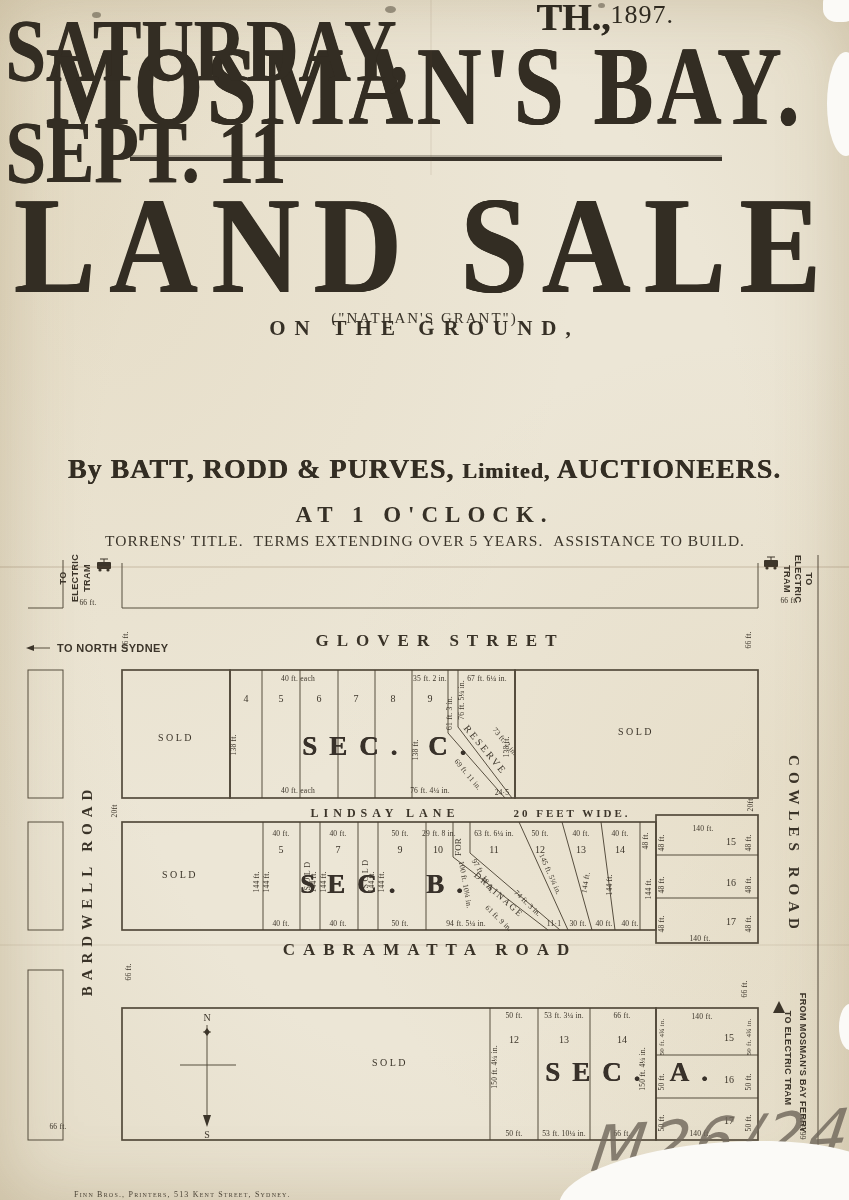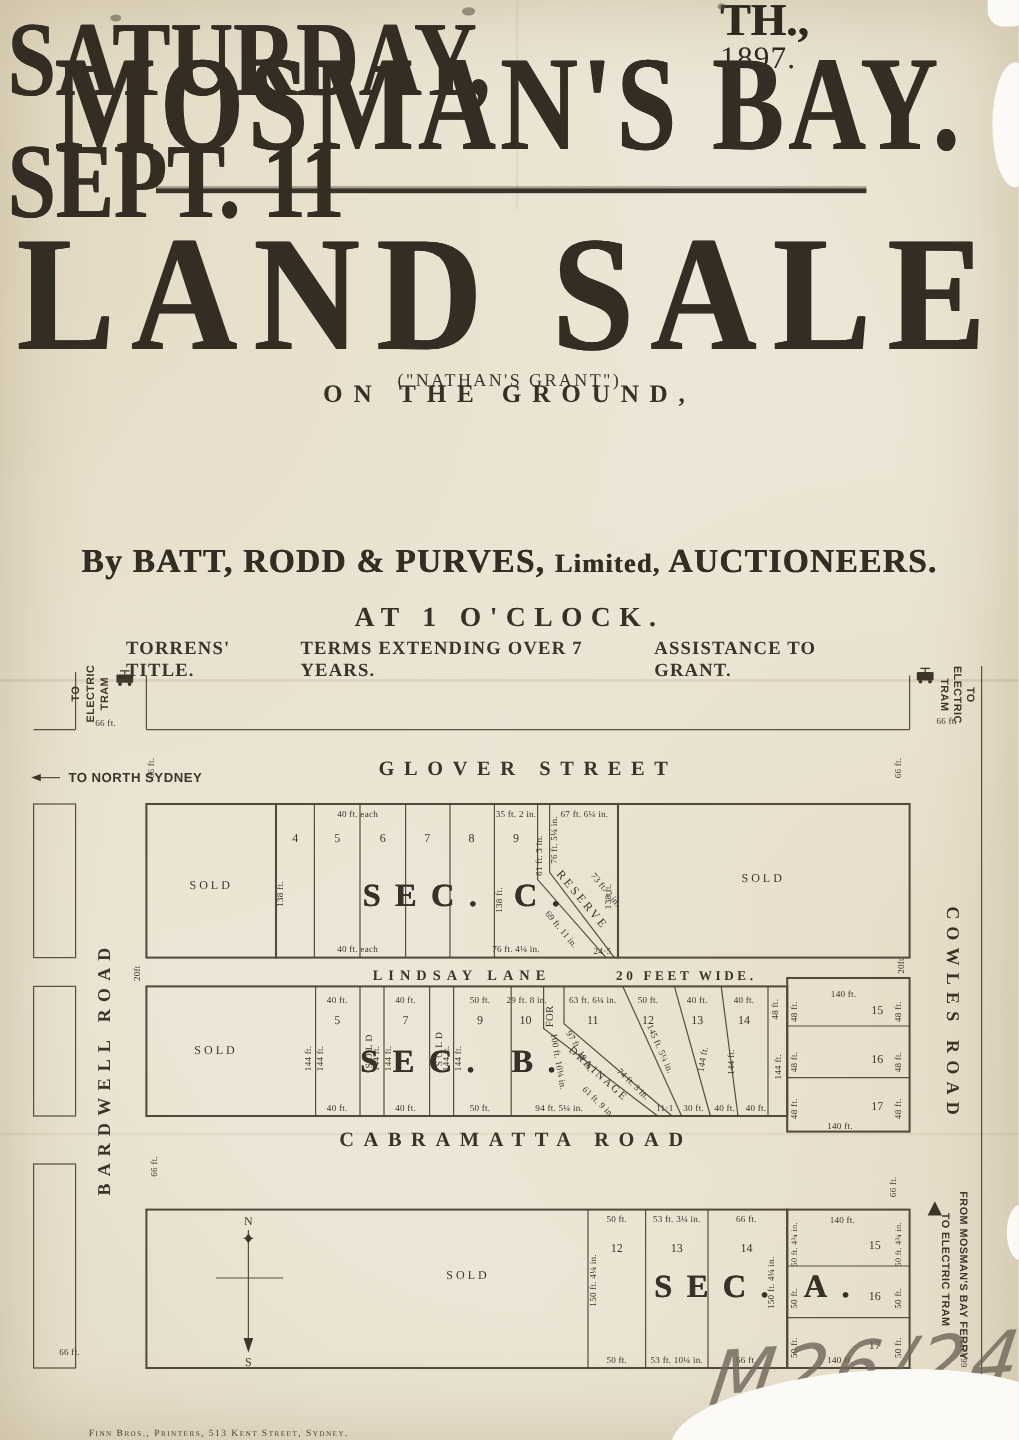--- a/index.html
+++ b/index.html
@@ -14,27 +14,27 @@
   .t-title{top:22px;font-size:92px;font-weight:bold;letter-spacing:4px;transform:scale(.97,1.22);transform-origin:50% 0;
     text-shadow:.6px 0 currentColor,-.4px 0 currentColor;color:#332d23;}
   .rule{position:absolute;left:130px;top:157px;width:592px;height:4px;background:#39332a;box-shadow:0 -2px 0 rgba(57,51,42,.35);}
   .t-sale{top:168px;font-size:122px;font-weight:bold;letter-spacing:14px;transform:scale(1.0,1.12);transform-origin:50% 0;
     text-shadow:.8px 0 currentColor,-.6px 0 currentColor;color:#332d23;}
   .t-grant{top:310px;font-size:15px;letter-spacing:2px;color:#3a342a;}
   .t-ground{top:316px;font-size:21px;font-weight:bold;letter-spacing:9px;color:#363026;}
   .t-date{top:360px;display:flex;justify-content:center;align-items:flex-start;left:0;width:674px;}
   .t-date .main{font-size:74px;font-weight:bold;letter-spacing:0px;transform:scale(.98,1.2);transform-origin:50% 0;
     text-shadow:.7px 0 currentColor;color:#332d23;}
-  .t-date .sup{display:flex;flex-direction:column;align-items:flex-start;margin-left:2px;}
+  .t-date .sup{display:flex;align-items:flex-start;margin-left:2px;}
   .t-date .sup .th{font-size:38px;font-weight:bold;line-height:.9;text-shadow:.5px 0 currentColor;}
   .t-date .sup .yr{font-size:26px;margin-top:0;letter-spacing:1px;}
   .t-by{top:453px;font-size:28px;font-weight:bold;letter-spacing:1px;color:#332d23;text-shadow:.4px 0 currentColor;}
   .t-by .mid{font-size:22px;}
   .t-clock{top:502px;font-size:23px;font-weight:bold;letter-spacing:7px;color:#363026;}
-  .t-terms{top:532px;left:105px;width:640px;position:absolute;display:flex;justify-content:space-between;font-size:15.5px;letter-spacing:1px;color:#3a342a;font-weight:bold;}
+  .t-terms{top:532px;left:105px;width:640px;position:absolute;display:flex;justify-content:space-between;font-size:15.5px;letter-spacing:1px;color:#3a342a;font-weight:normal;}
   svg.map{position:absolute;left:0;top:545px;}
   svg .ln{stroke:#473e2f;stroke-width:1;fill:none;opacity:.9;}
   svg .bk{stroke:#473e2f;stroke-width:1.7;fill:none;opacity:.92;}
   svg text{fill:#3c352a;font-family:"Liberation Serif",serif;}
   .d{font-size:7.6px;text-anchor:middle;letter-spacing:.2px;}
   .n{font-size:10px;text-anchor:middle;}
   .so{font-size:10px;text-anchor:middle;letter-spacing:2.5px;}
   .sec{font-size:27px;font-weight:bold;letter-spacing:12px;fill:#38312a;text-shadow:.4px 0 #38312a;}
   .st{font-size:17px;font-weight:bold;letter-spacing:8px;text-anchor:middle;fill:#3a3328;}
   .st2{font-size:12px;font-weight:bold;letter-spacing:5px;text-anchor:middle;}
@@ -66,22 +66,22 @@
     </span>
   </div>
   <div class="hdr t-by">
     <span>By BATT, RODD &amp; PURVES,</span>
     <span class="mid">Limited,</span>
     <span>AUCTIONEERS.</span>
   </div>
   <div class="hdr t-clock">AT 1 O'CLOCK.</div>
   <div class="t-terms">
     <span>TORRENS' TITLE.</span>
-    <span>TERMS EXTENDING OVER 7 YEARS.</span>
-    <span>ASSISTANCE TO GRANT.</span>
+    <span>TERMS EXTENDING OVER 5 YEARS.</span>
+    <span>ASSISTANCE TO BUILD.</span>
   </div>
 
   <svg class="map" width="849" height="620" viewBox="0 0 849 620">
     <g class="ln">
       <path d="M63,15 V63 M28,63 H63"></path>
       <path d="M122,18 V63"></path>
       <path d="M122,63 H758"></path>
       <path d="M758,18 V63"></path>
       <path d="M818,10 V600"></path>
 

